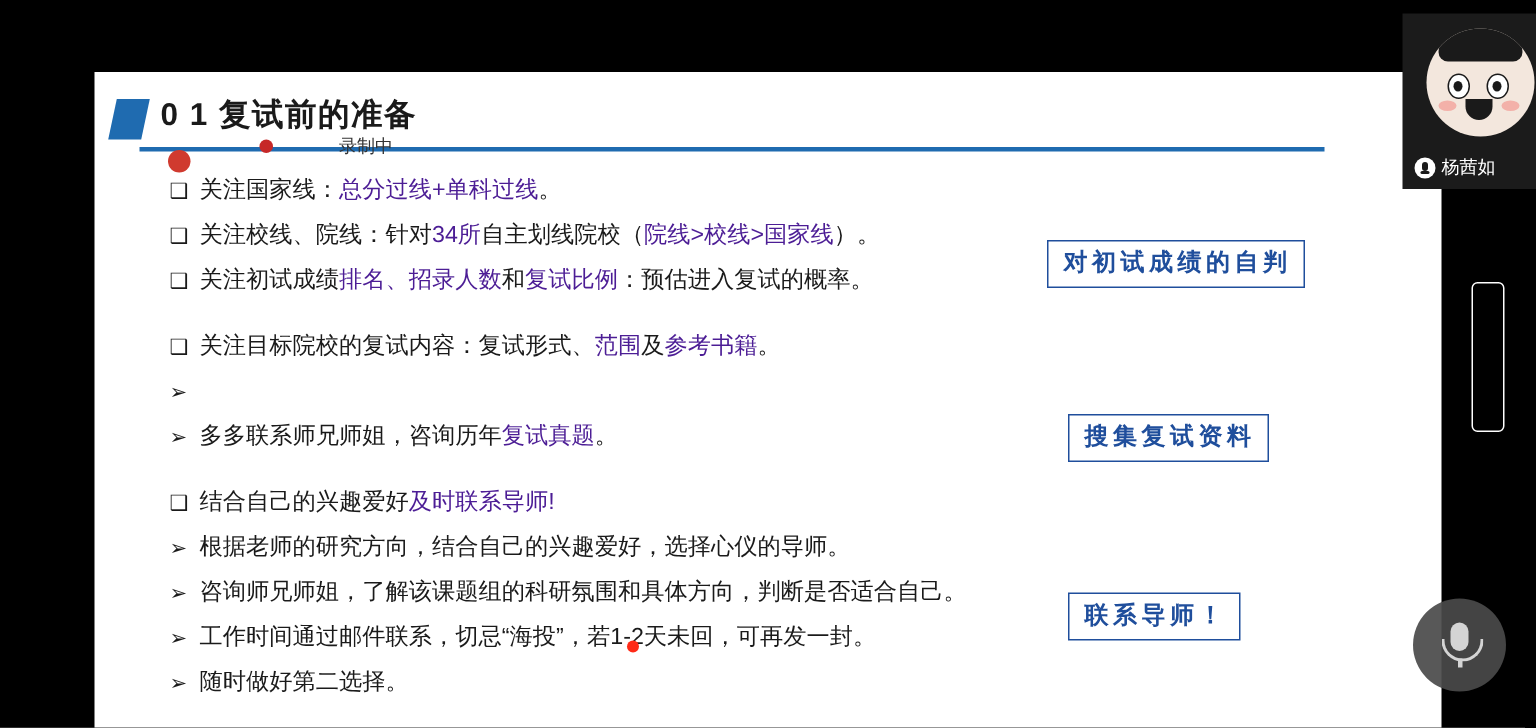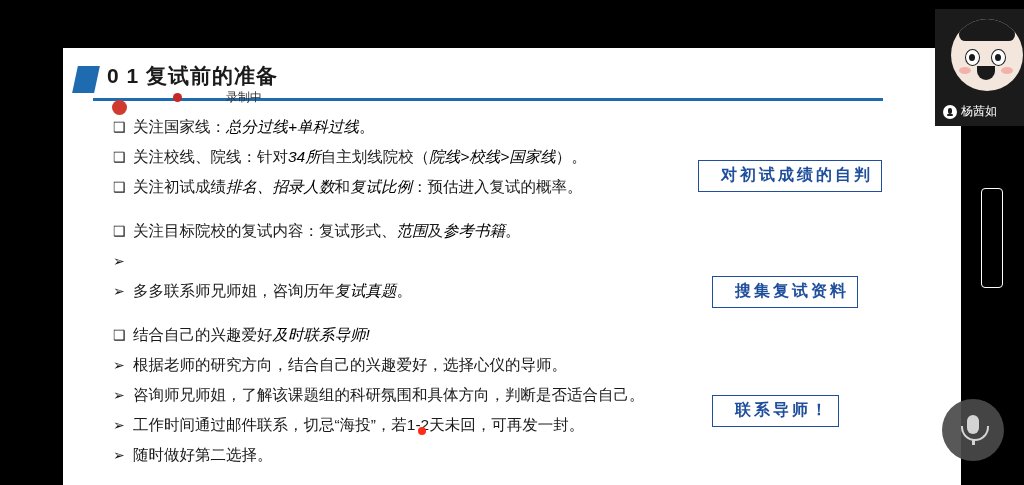--- a/index.html
+++ b/index.html
@@ -96,34 +96,34 @@
   .line .bullet {
     display: inline-block;
     width: 20px;
     flex: 0 0 20px;
     font-size: 14px;
     color: #1a1a1a;
     line-height: 30px;
   }
   .line .txt { line-height: 30px; }
   .spacer-sm { height: 14px; }
-  .red { color: #000000; font-style: italic; }
+  .red { color: #4c1d95; }
   .black { color: #1a1a1a; }
 
   
   .callout {
     position: absolute;
     border: 1.5px solid #1f4e9c;
     color: #1f4e9c;
     font-weight: bold;
     font-size: 16px;
     letter-spacing: 3px;
     text-align: center;
     background: #ffffff;
-    padding: 4px 8px 5px 22px;
+    padding: 4px 8px 5px 10px;
     white-space: nowrap;
   }
   #callout-1 { left: 635px; top: 112px; }
   #callout-2 { left: 649px; top: 228px; }
   #callout-3 { left: 649px; top: 347px; }
 
   
   .page-pill {
     position: absolute;
     left: 420px;

